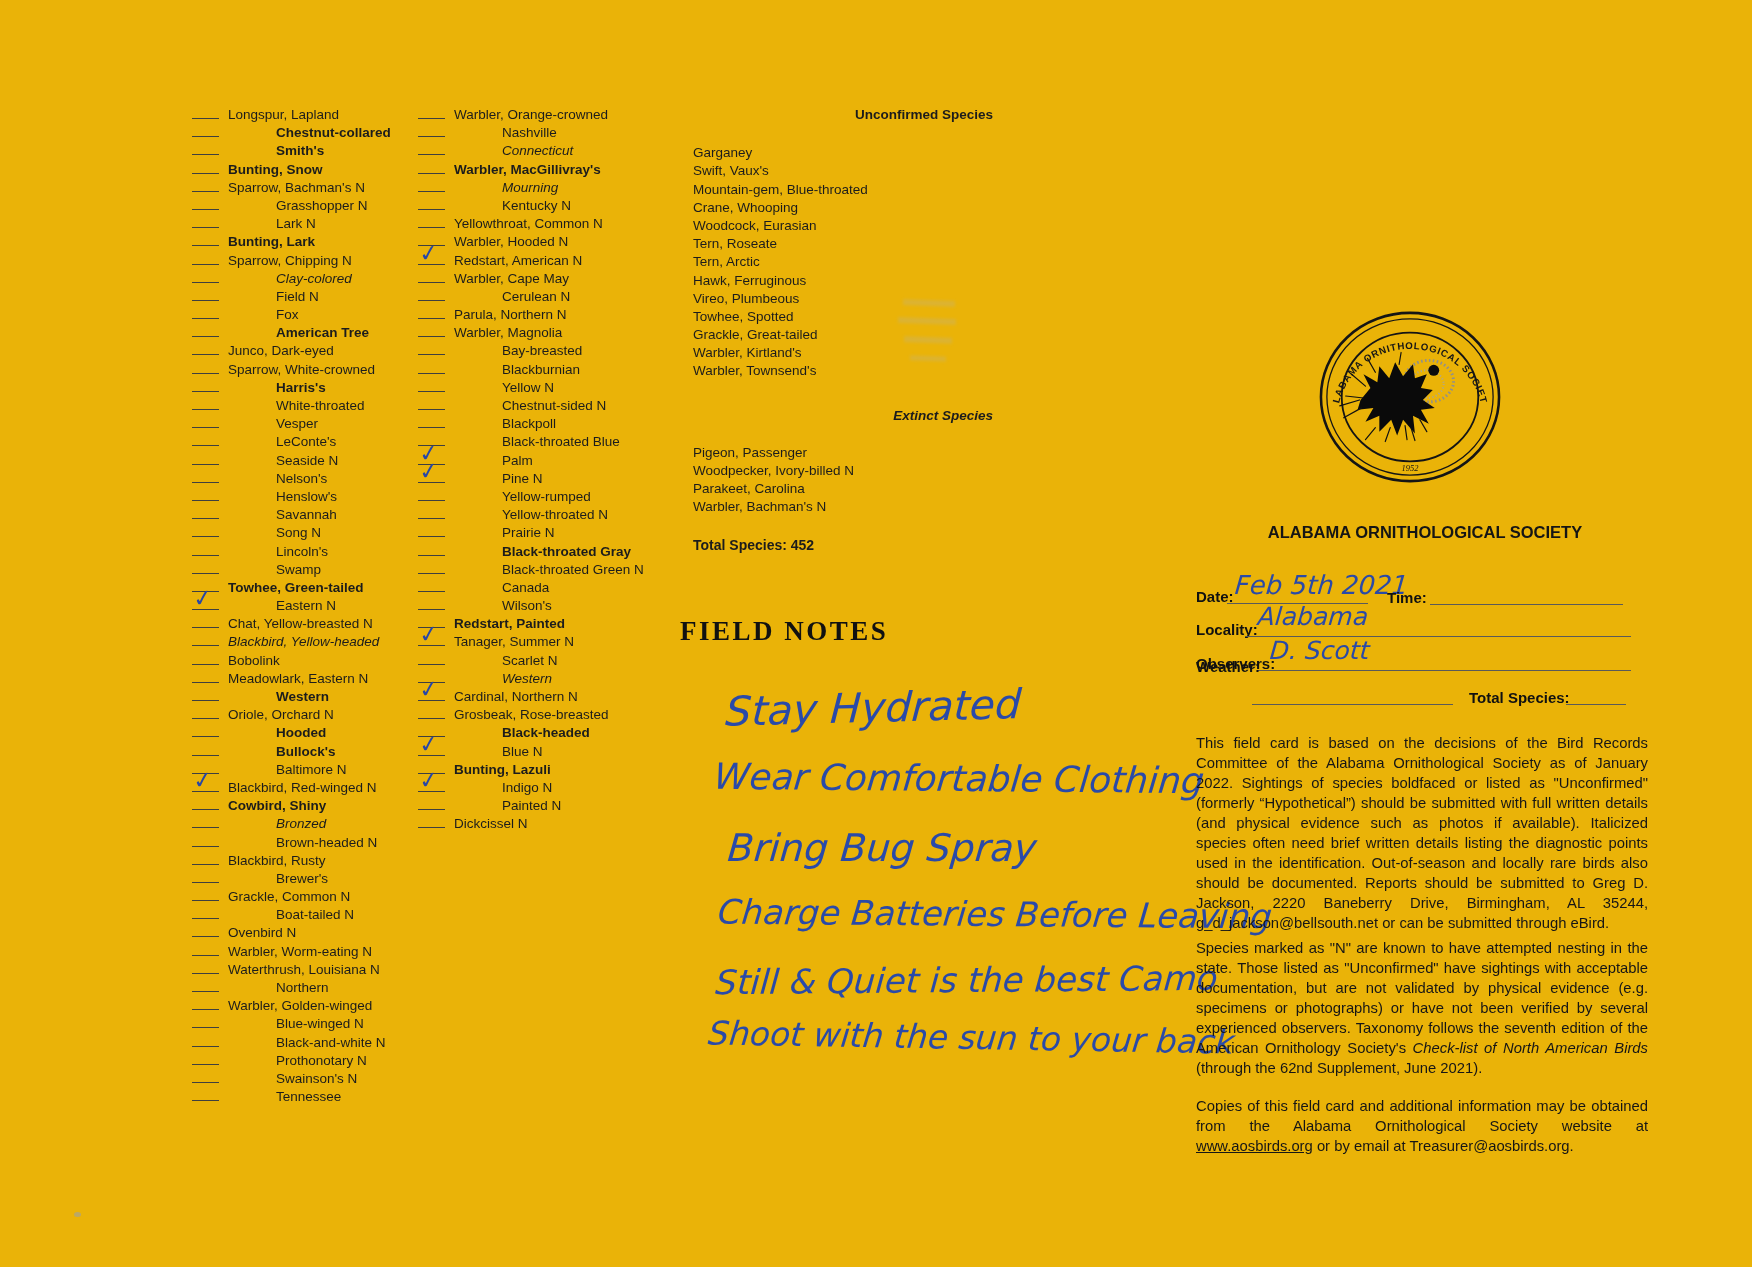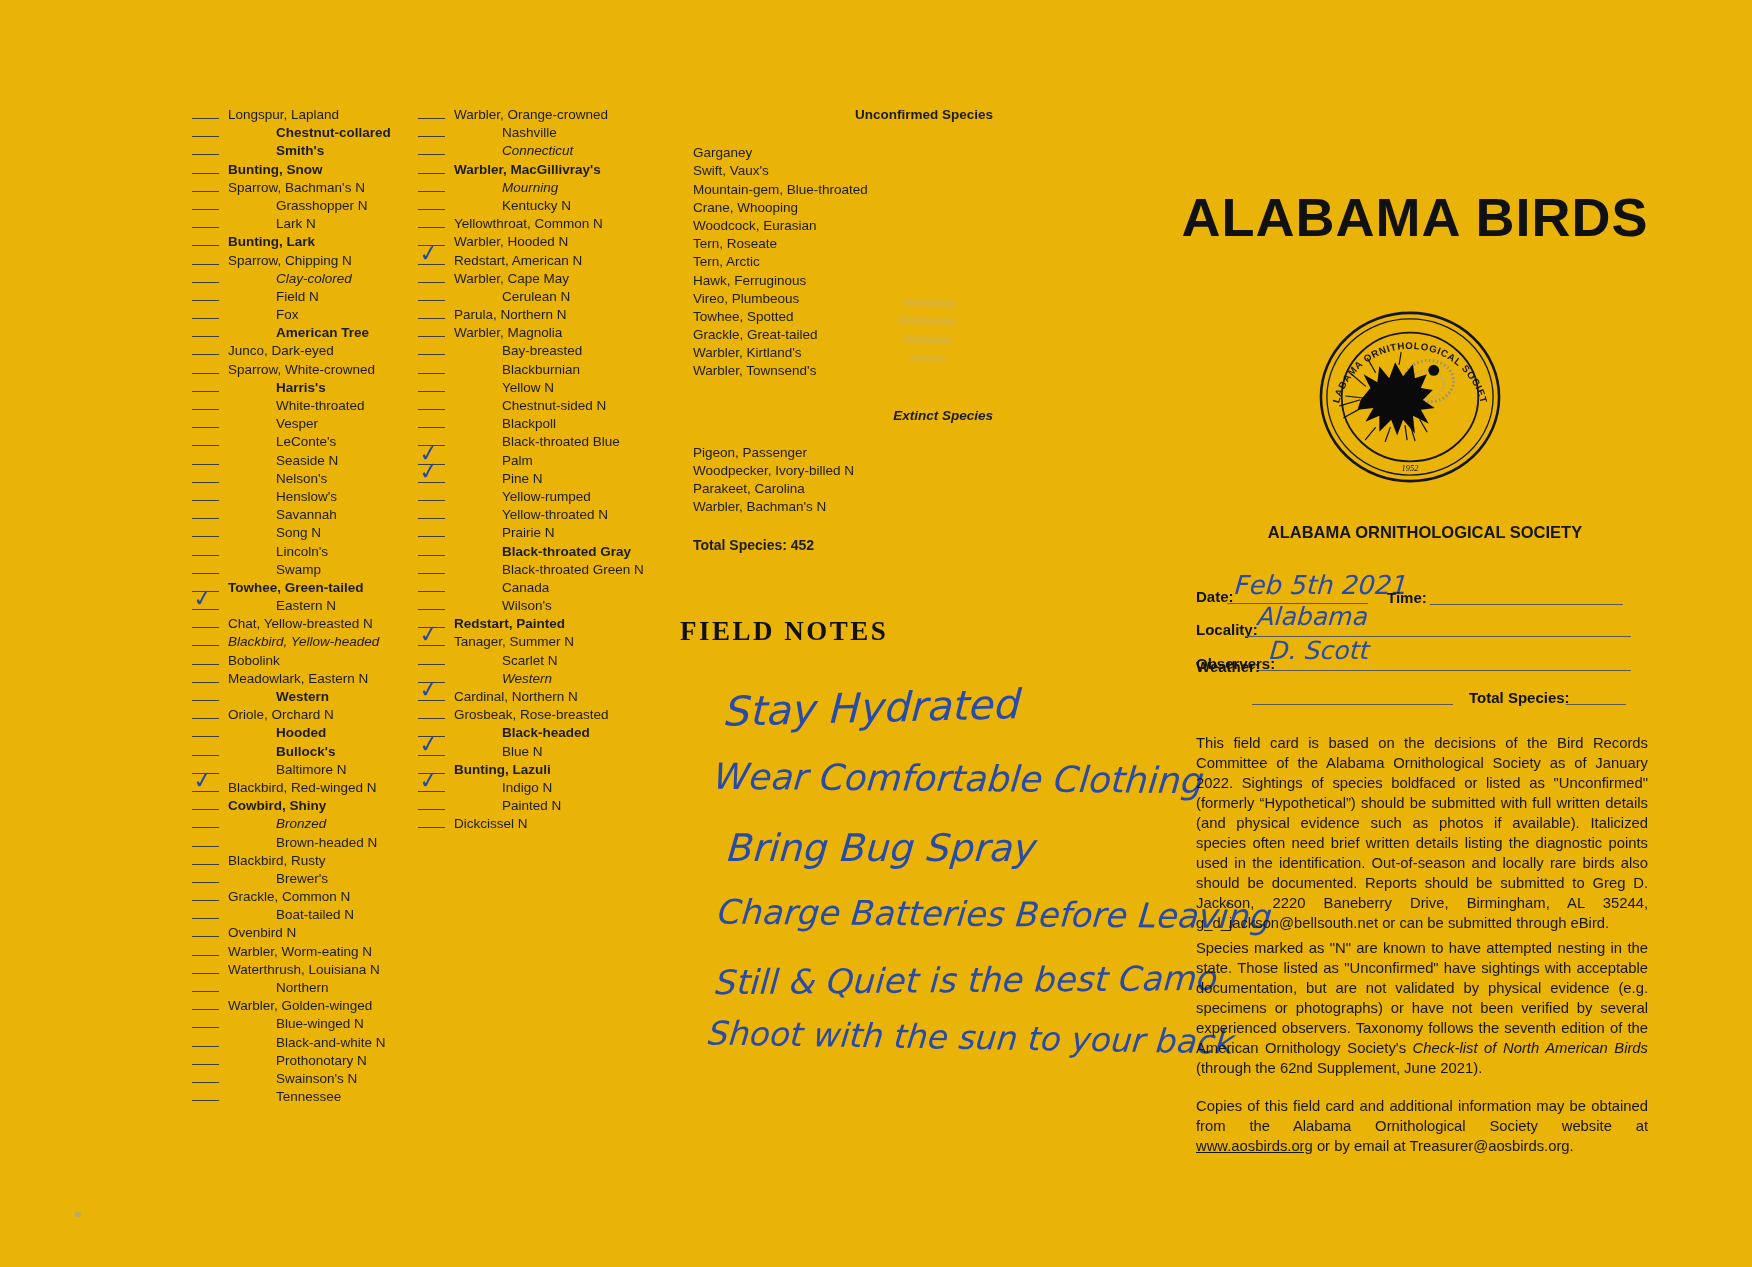--- a/index.html
+++ b/index.html
@@ -201,21 +201,20 @@
   <div class="fn-h">FIELD NOTES</div>
   <div id="fn-lines">
       <div class="fn-line hand" style="left: 726px; top: 684px; font-size: 41px; transform: skewX(-5deg) rotate(-1.5deg);">Stay Hydrated</div>
       <div class="fn-line hand" style="left: 714px; top: 758px; font-size: 36px; transform: skewX(-5deg) rotate(0.5deg);">Wear Comfortable Clothing</div>
       <div class="fn-line hand" style="left: 728px; top: 826px; font-size: 38px; transform: skewX(-5deg) rotate(0deg);">Bring Bug Spray</div>
       <div class="fn-line hand" style="left: 718px; top: 894px; font-size: 34px; transform: skewX(-5deg) rotate(0.5deg);">Charge Batteries Before Leaving</div>
       <div class="fn-line hand" style="left: 716px; top: 960px; font-size: 34px; transform: skewX(-5deg) rotate(-0.5deg);">Still &amp; Quiet is the best Camo</div>
       <div class="fn-line hand" style="left: 708px; top: 1018px; font-size: 33px; transform: skewX(-5deg) rotate(1deg);">Shoot with the sun to your back</div>
     </div>
 
-  <div class="title2">ALABAMA BIRDS</div>
 
   <div class="logo">
     <svg viewBox="0 0 190 178" width="188" height="178">
       <ellipse cx="95" cy="89" rx="90" ry="85" fill="none" stroke="#151515" stroke-width="2.6"></ellipse>
       <ellipse cx="95" cy="89" rx="84" ry="79" fill="none" stroke="#151515" stroke-width="1.3"></ellipse>
       <ellipse cx="95" cy="89" rx="69" ry="65" fill="none" stroke="#151515" stroke-width="1.8"></ellipse>
       <path id="arcT" d="M 23,98 A 73 69 0 0 1 167,98" fill="none"></path>
       <text font-size="9.8" font-weight="bold" letter-spacing="0.8" fill="#161616" font-family="Liberation Sans, sans-serif">
         <textPath href="#arcT" startOffset="50%" text-anchor="middle">ALABAMA ORNITHOLOGICAL SOCIETY</textPath>
       </text>

